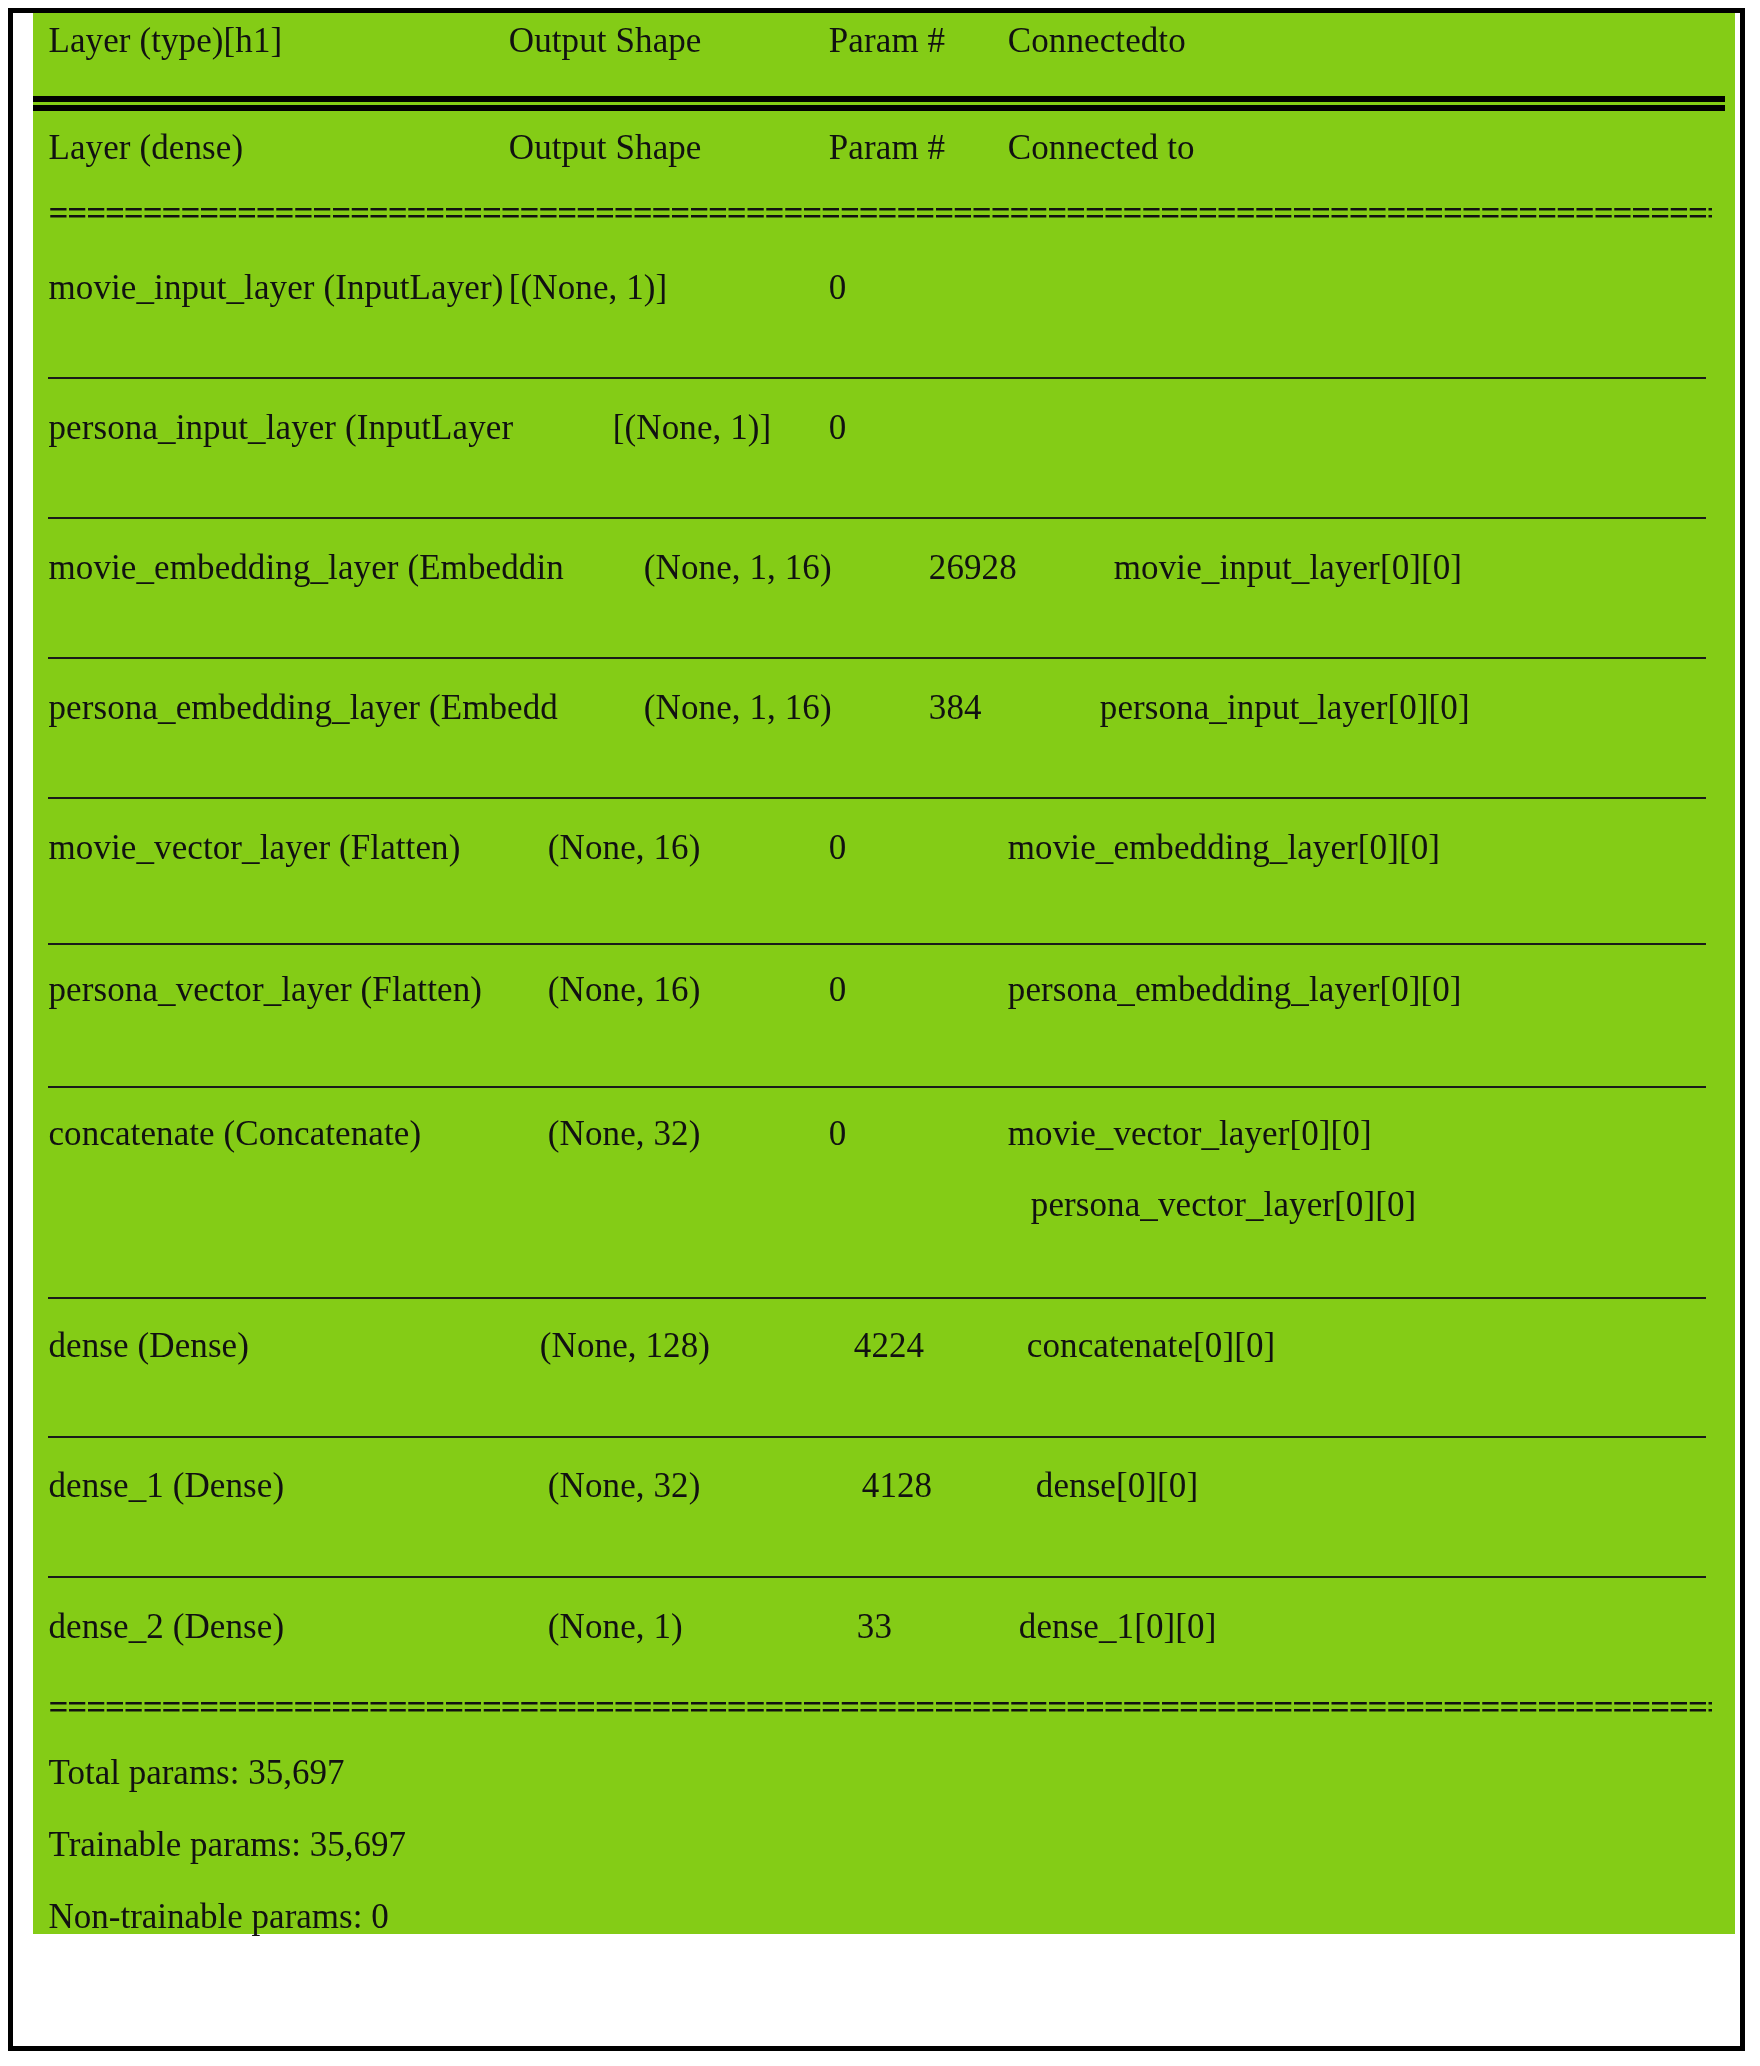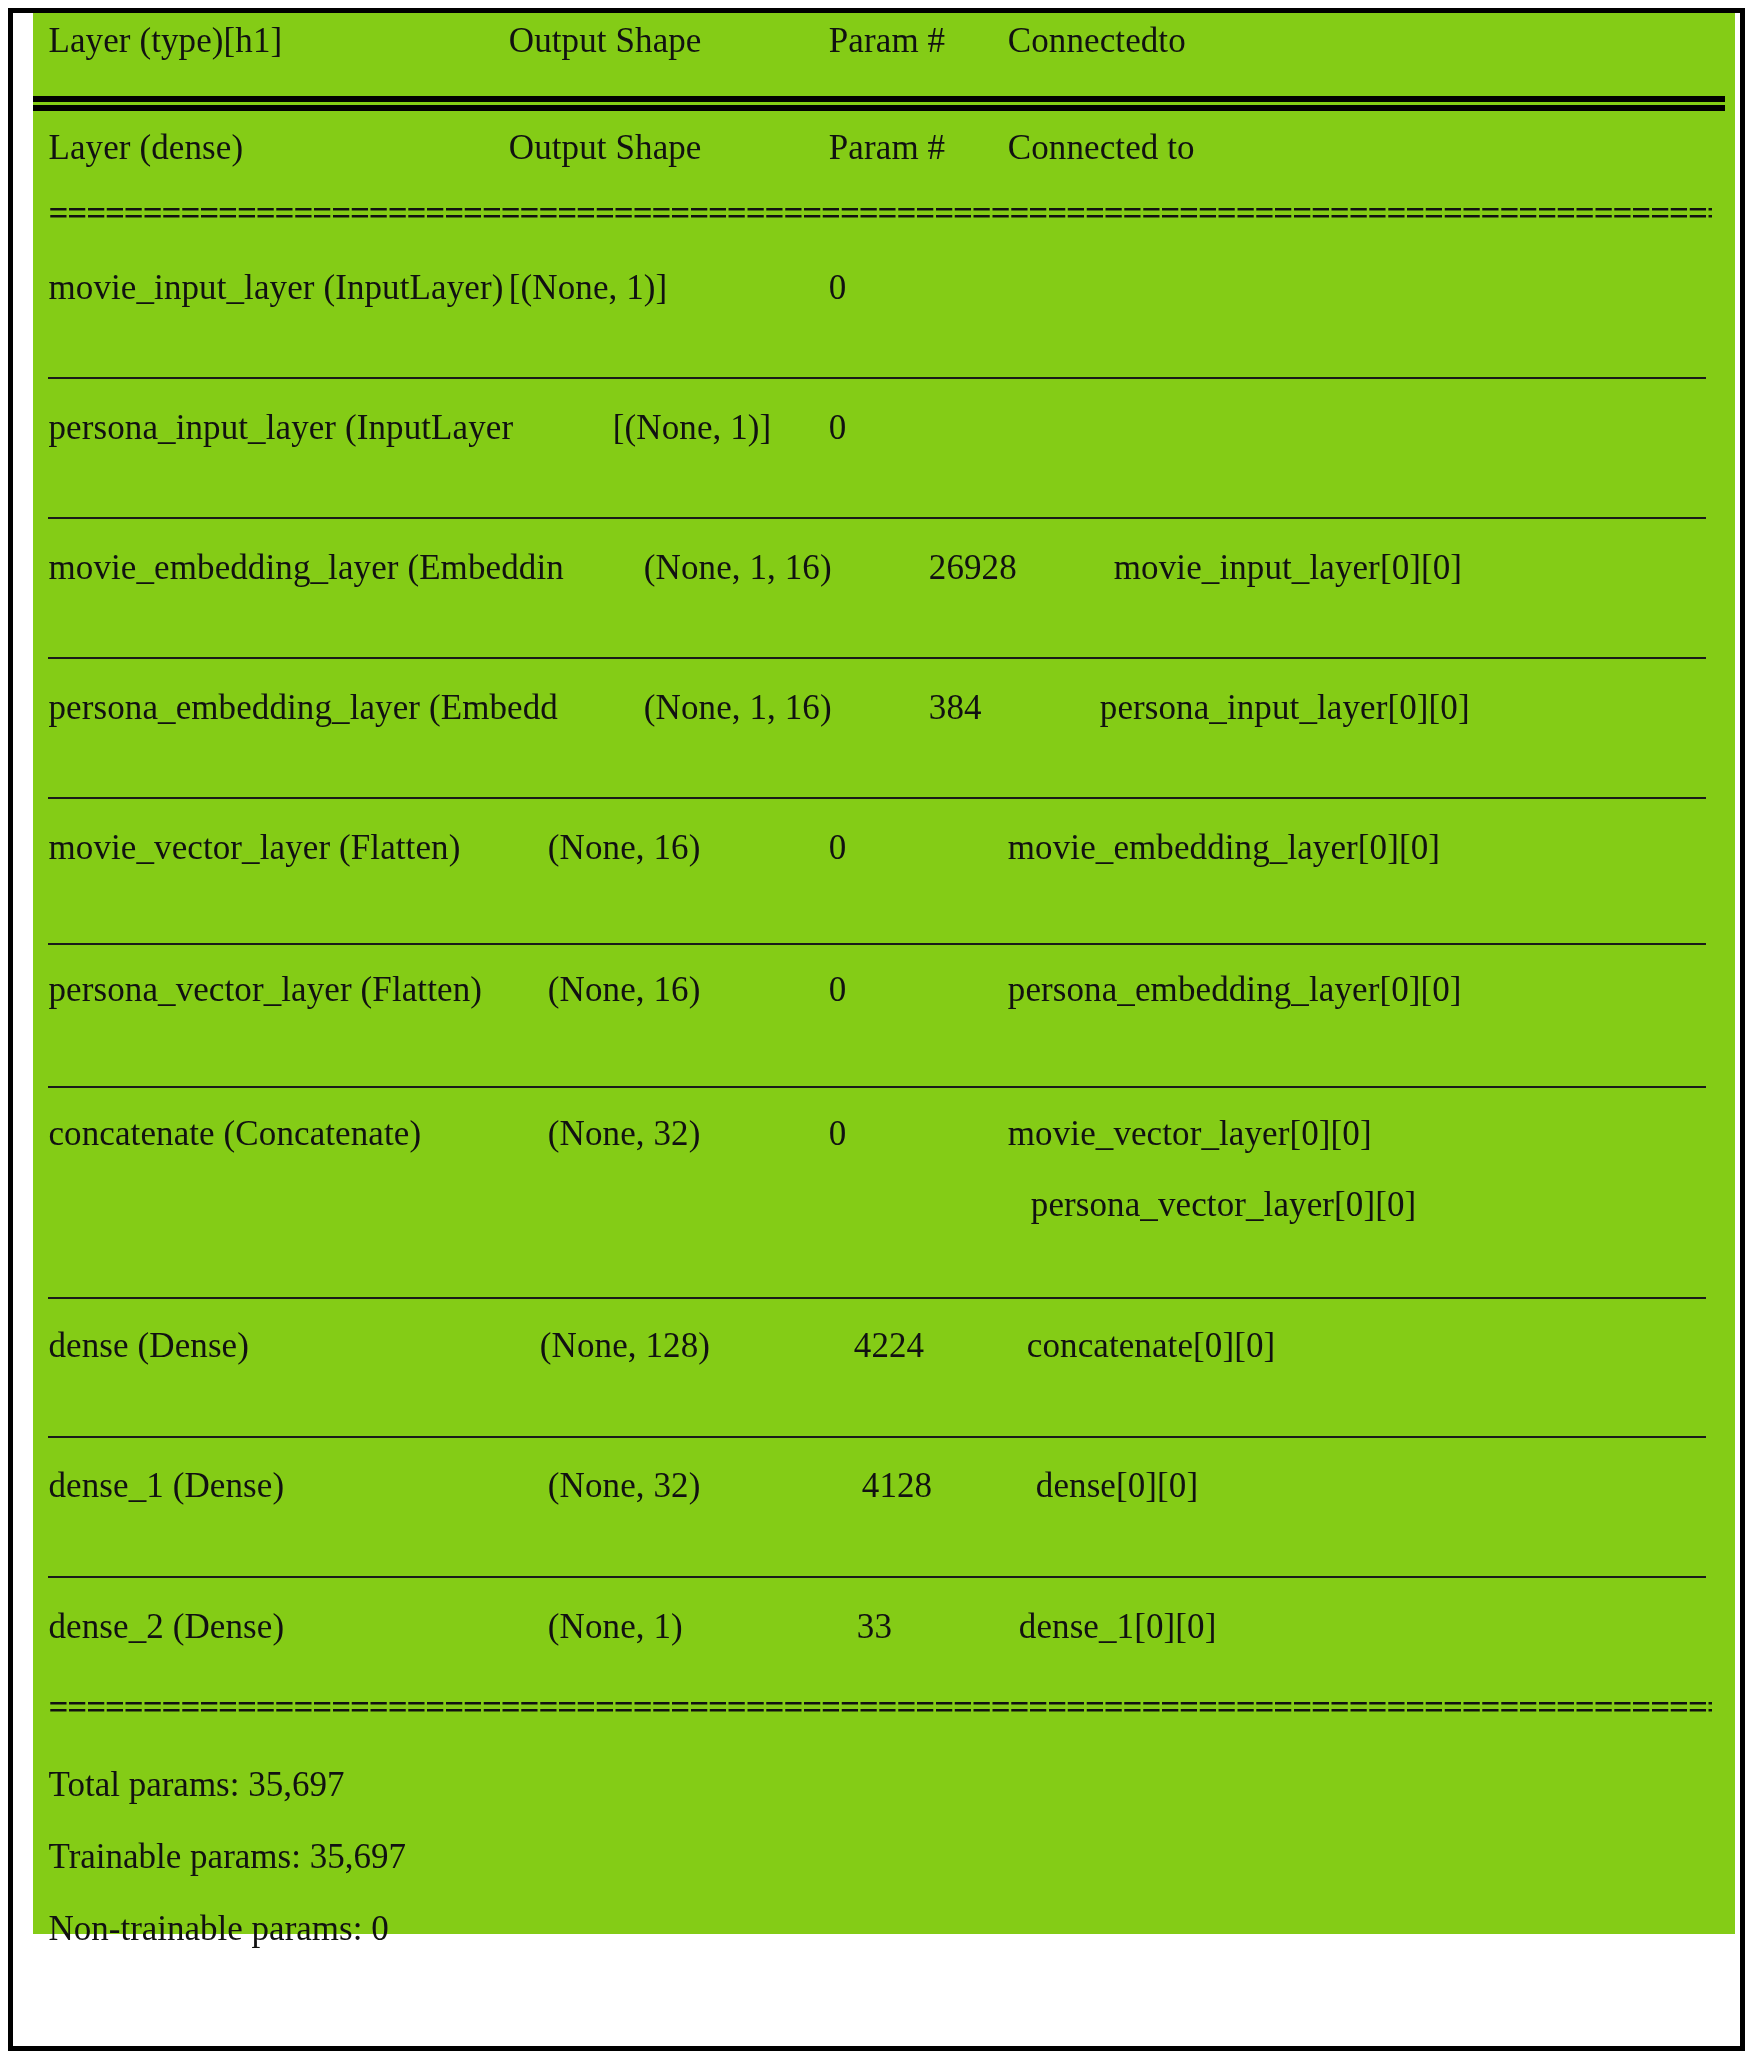--- a/index.html
+++ b/index.html
@@ -101,21 +101,20 @@
     font-family: "Liberation Serif", "DejaVu Serif", serif;
     font-weight: 700;
   }
 
   .footer-line {
     position: absolute;
     left: 15.7px;
     font-size: 35px;
     line-height: 35px;
     color: #111111;
-    margin-top: 12px;
   }
 </style>
 </head>
 <body>
 
 <div class="page-frame">
   <div class="content-panel">
 
     <div class="txt-row" style="top:10px;">
       <span class="cell col-layer">Layer (type)[h1]</span>

